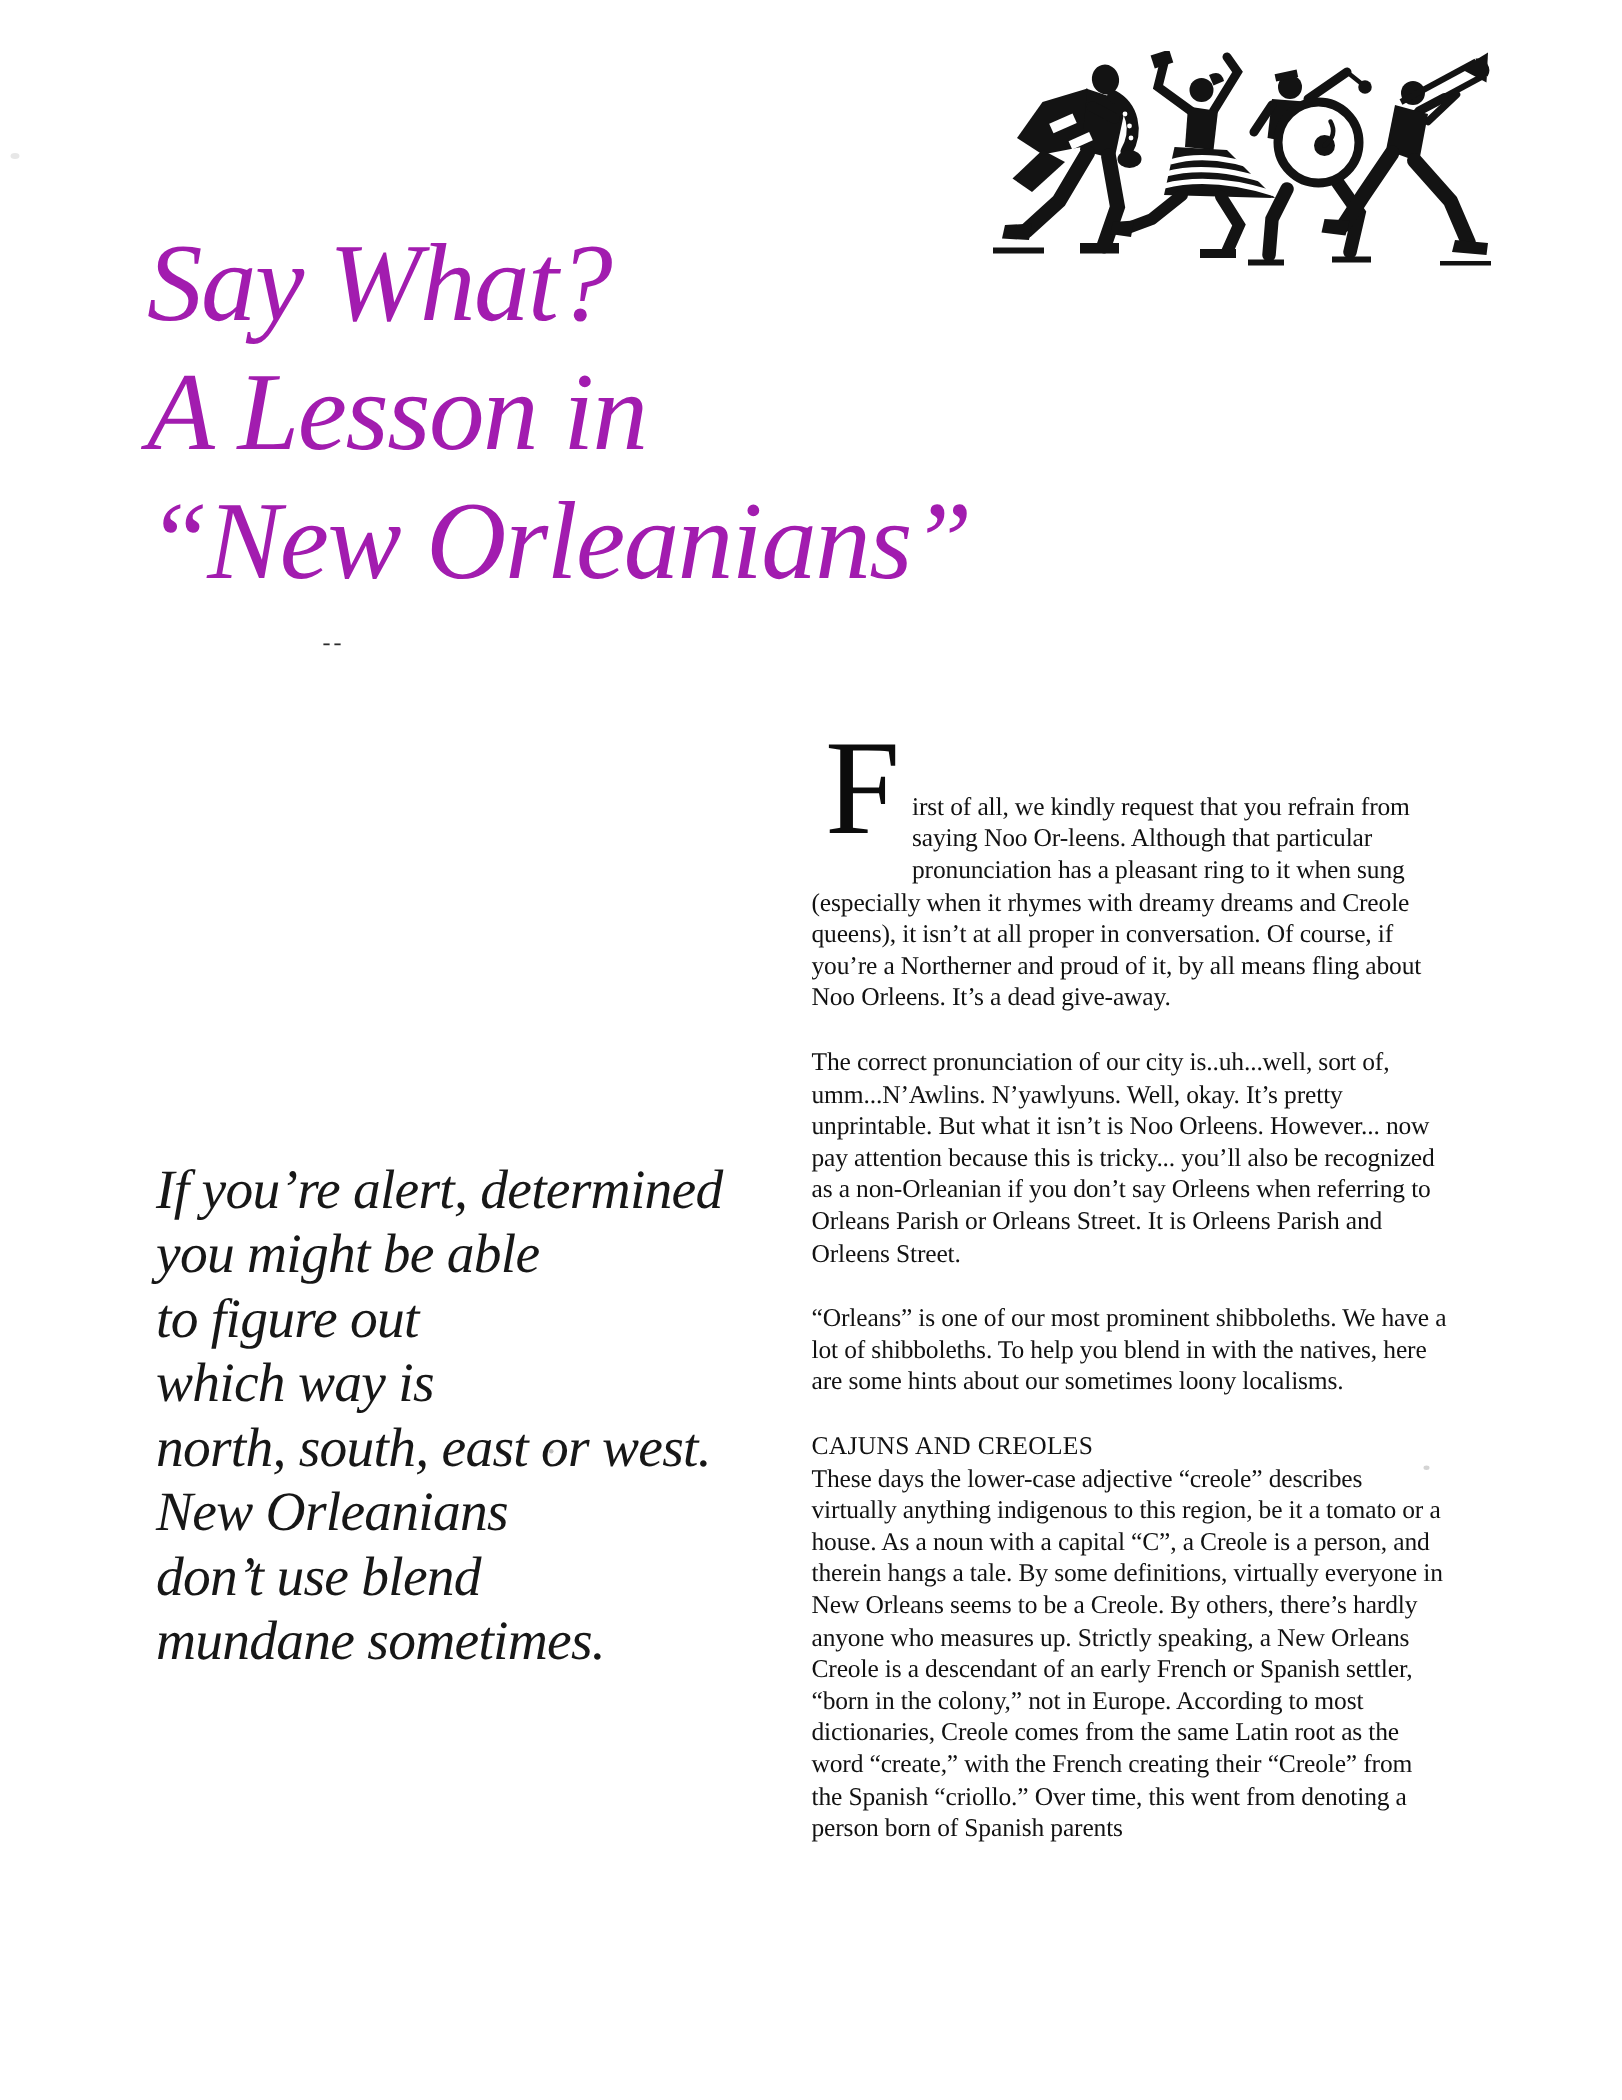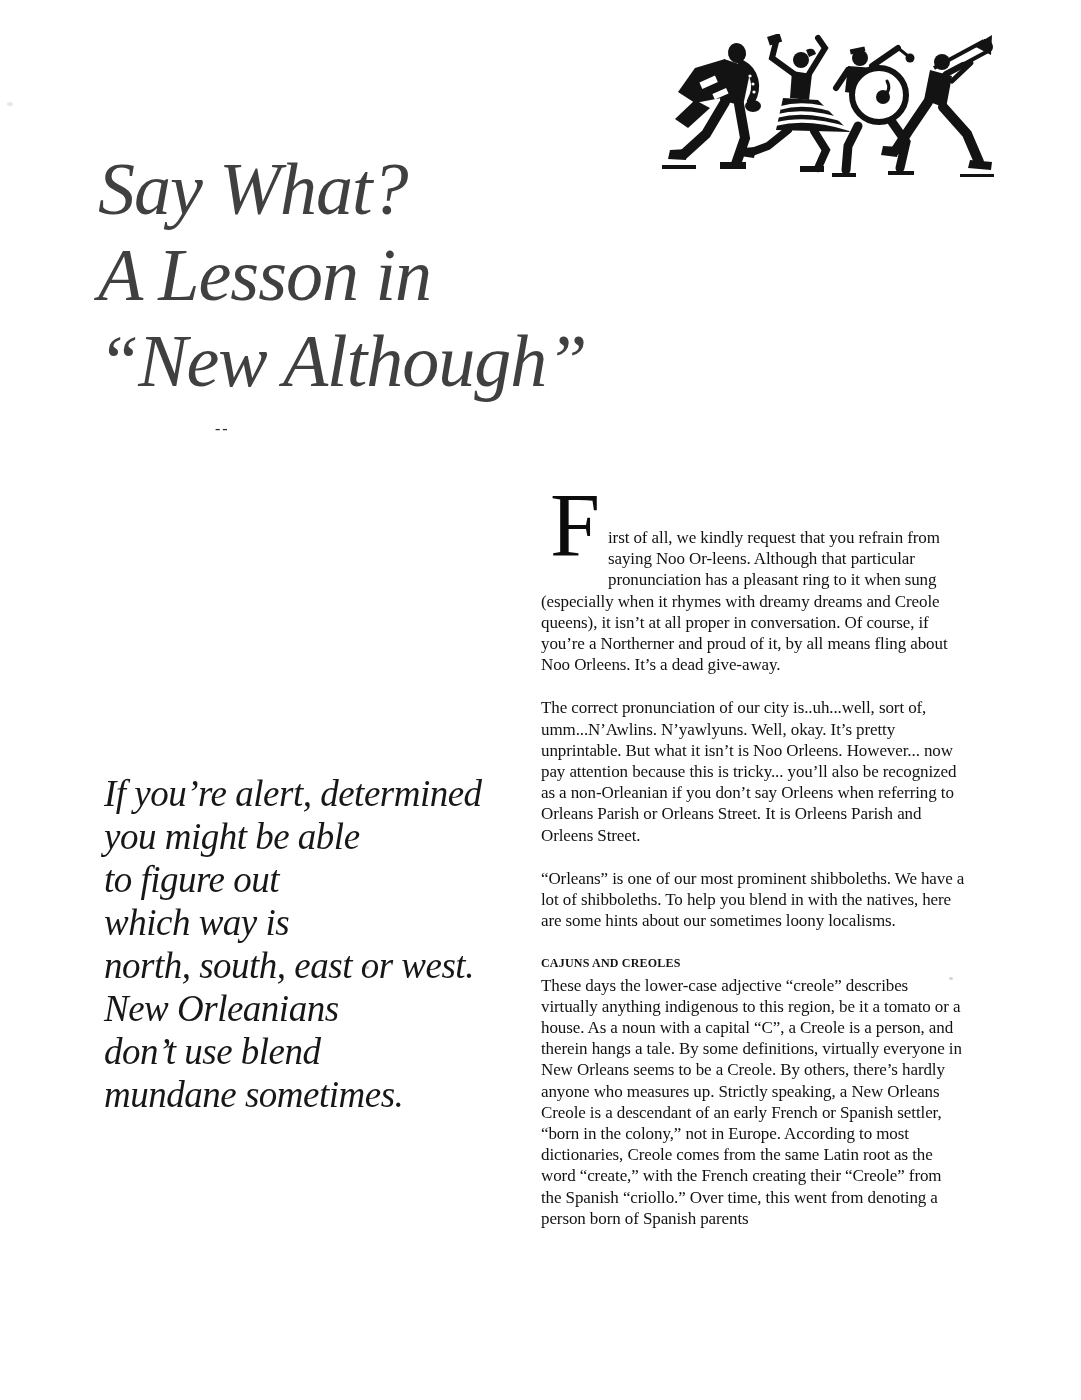--- a/index.html
+++ b/index.html
@@ -16,21 +16,21 @@
   .illustration{
     position:absolute;left:662px;top:34px;width:332px;height:146px;
   }
   
   .title{
     position:absolute;left:98px;top:146px;margin:0;
     font-family:"Liberation Serif", serif;
     font-style:italic;font-weight:normal;
     font-size:74px;line-height:86px;
     letter-spacing:-1px;
-    color:#404040;white-space:nowrap;
+    color:#a21caf;white-space:nowrap;
   }
   .byline-dash{
     position:absolute;left:215px;top:420px;
     font-family:"Liberation Serif", serif;
     font-size:16px;letter-spacing:2px;color:#2b2b2b;
   }
   
   .pullquote{
     position:absolute;left:104px;top:772px;margin:0;width:440px;
     font-family:"Liberation Serif", serif;
@@ -51,22 +51,22 @@
   .article p:last-child{margin-bottom:0;}
   .dropcap{
     float:left;
     width:50px;height:44px;
     margin:0 8px 0 9px;
     font-size:90px;line-height:1;
     position:relative;top:-46px;
     color:#0c0c0c;
   }
   .section-heading{
-    margin:0;font-size:12px;line-height:21.2px;
-    font-weight:bold;letter-spacing:0.2px;
+    margin:0;font-size:17px;line-height:21.2px;
+    font-weight:normal;letter-spacing:0.2px;
   }
   
   .speck{position:absolute;border-radius:50%;}
   .speck.a{left:366px;top:966px;width:3px;height:3px;background:#bfbfbf;}
   .speck.b{left:949px;top:977px;width:4px;height:3px;background:#d4d4d4;}
   .speck.c{left:7px;top:102px;width:6px;height:4px;background:#e7e7e7;}
 </style>
 </head>
 <body>
 
@@ -143,21 +143,21 @@
         <path d="M281,73 L305,100 L317,128" fill="none" stroke="#131313" stroke-width="10" stroke-linecap="round"></path>
         <path d="M308,126 L330,128 L329,136 L306,134 Z"></path>
         <rect x="298" y="140" width="34" height="3"></rect>
       </g>
     </g>
   </svg>
 
   <h1 class="title">
     <div class="title-line">Say What?</div>
     <div class="title-line">A Lesson in</div>
-    <div class="title-line">“New Although”</div>
+    <div class="title-line">“New Orleanians”</div>
   </h1>
 
   <div class="byline-dash">--</div>
 
   <blockquote class="pullquote">
     <div class="pq-line">If you’re alert, determined</div>
     <div class="pq-line">you might be able</div>
     <div class="pq-line">to figure out</div>
     <div class="pq-line">which way is</div>
     <div class="pq-line">north, south, east or west.</div>

